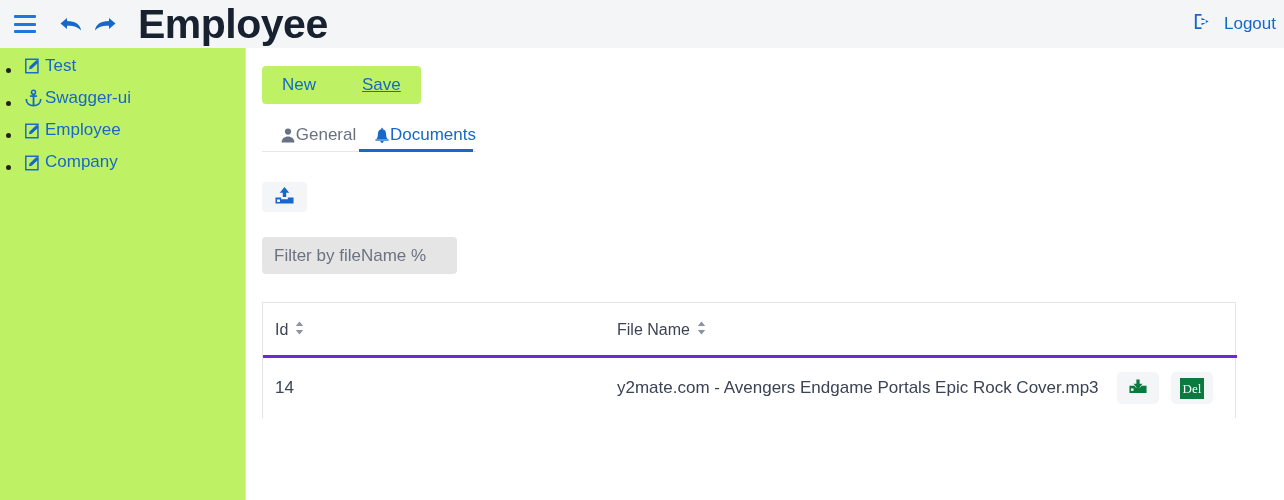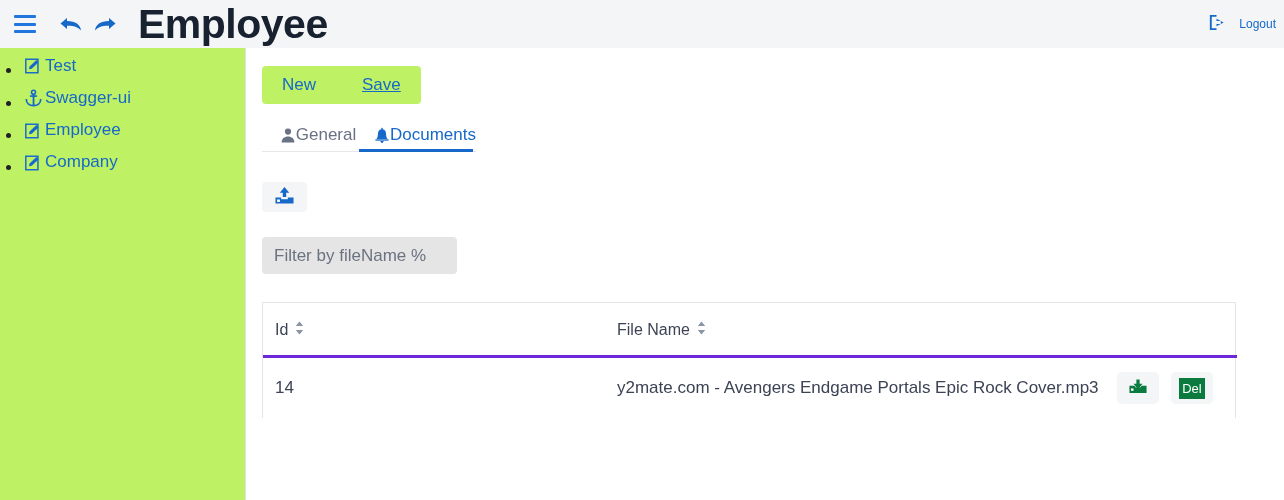--- a/index.html
+++ b/index.html
@@ -47,21 +47,21 @@
   }
   .logout {
     position: absolute;
     right: 8px;
     top: 50%;
     transform: translateY(-50%);
     display: flex;
     align-items: center;
     gap: 13px;
     color: #1668c9;
-    font-size: 12px;
+    font-size: 17px;
     cursor: pointer;
   }
 
   
   .body-wrap {
     display: flex;
     height: 452px;
     background: #ffffff;
   }
   .sidebar {
@@ -230,21 +230,21 @@
     border: none;
     border-radius: 5px;
     display: flex; align-items: center; justify-content: center;
     cursor: pointer;
     padding: 0;
   }
   .del-badge {
     background: #0a7a3f;
     color: #ffffff;
     font-size: 13px;
-    font-family: Liberation Sans, sans-serif;
+    font-family: Liberation Serif, serif;
     line-height: 1;
     padding: 4px 3px;
     letter-spacing: 0px;
   }
   .sort-arrows { display: block; }
 </style>
 </head>
 <body>
 
 <div class="header">

